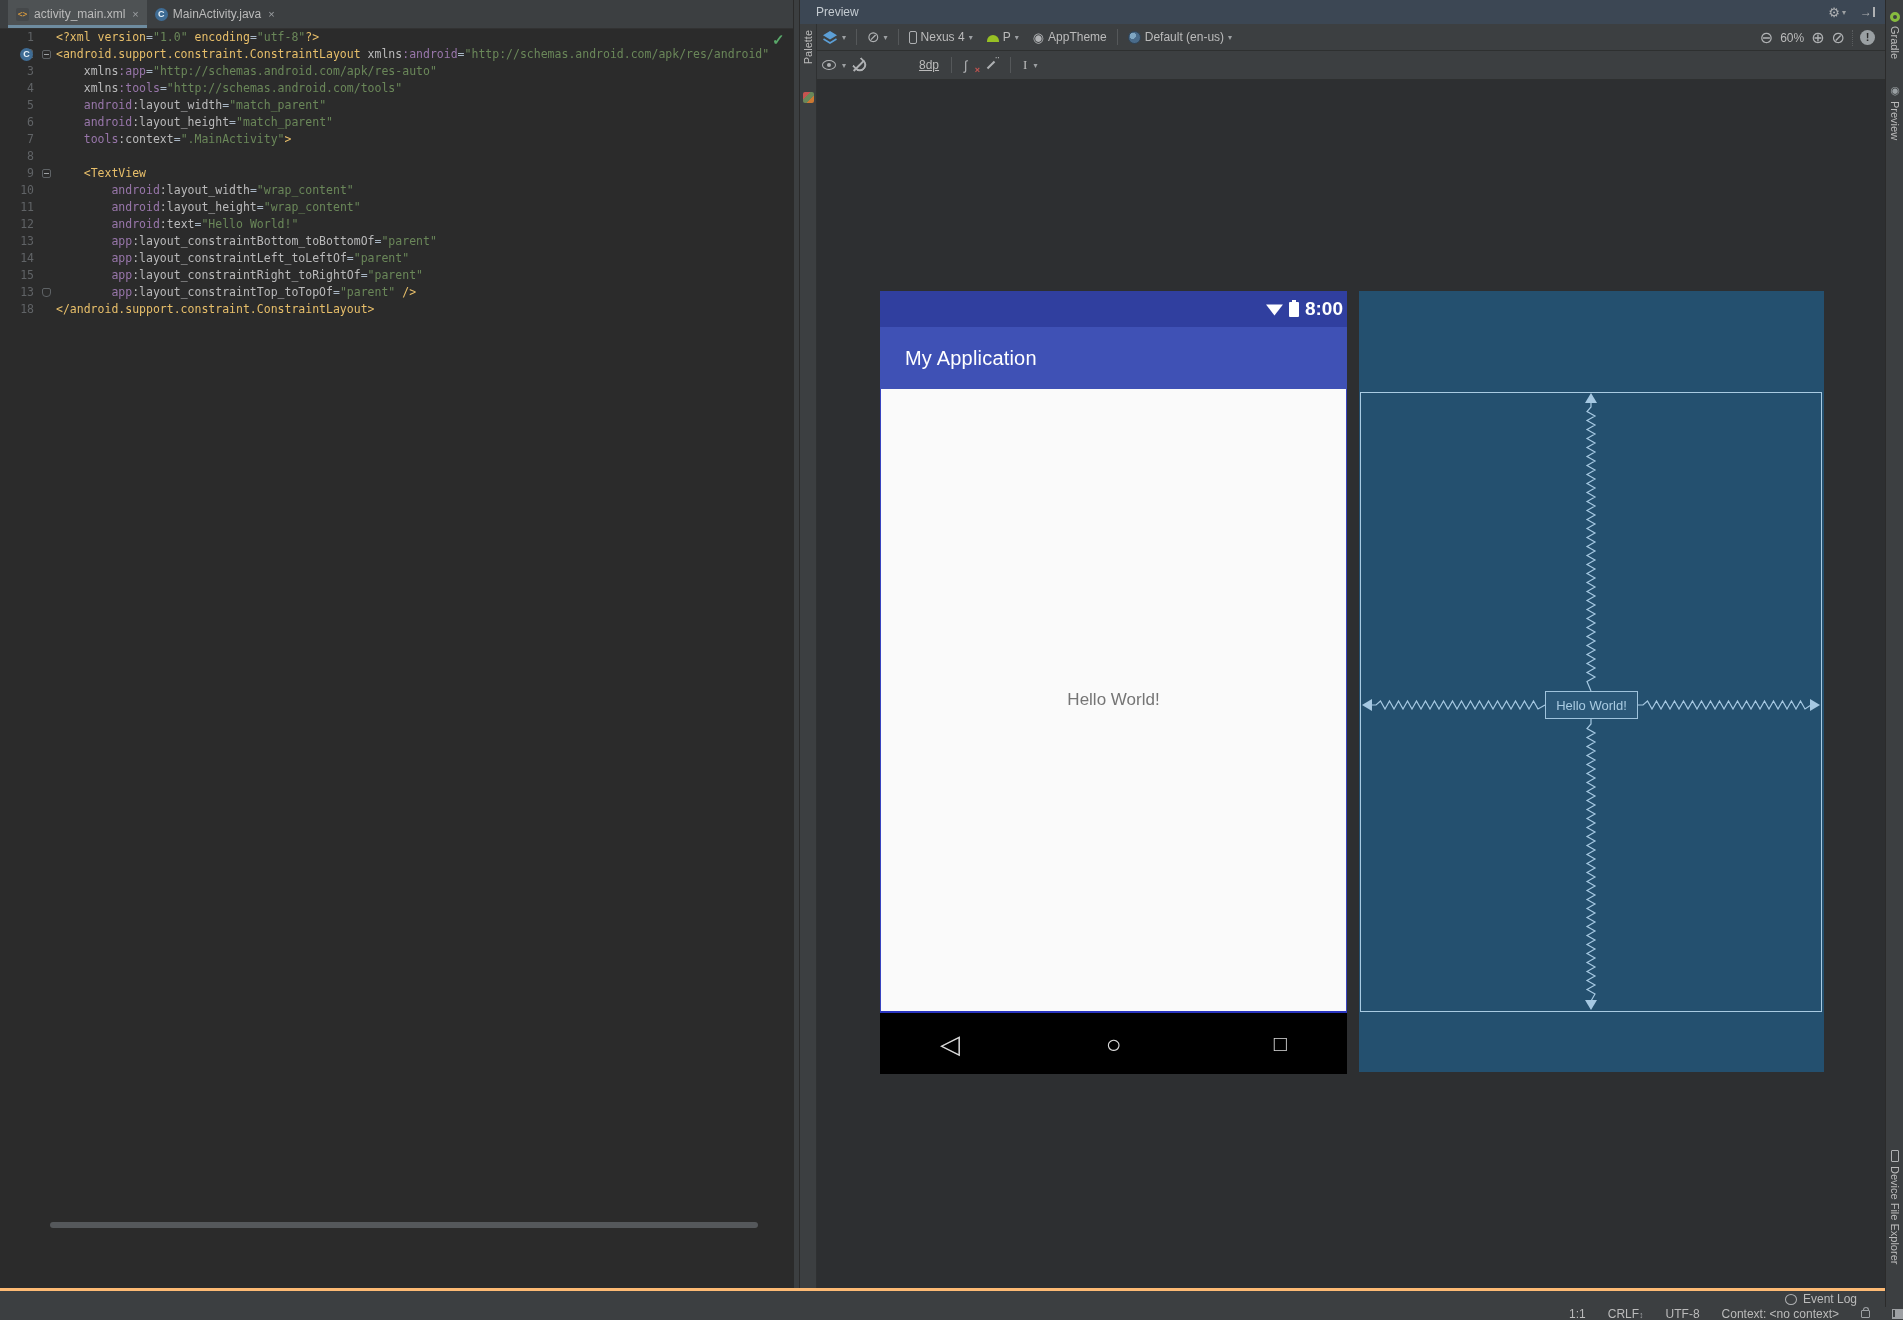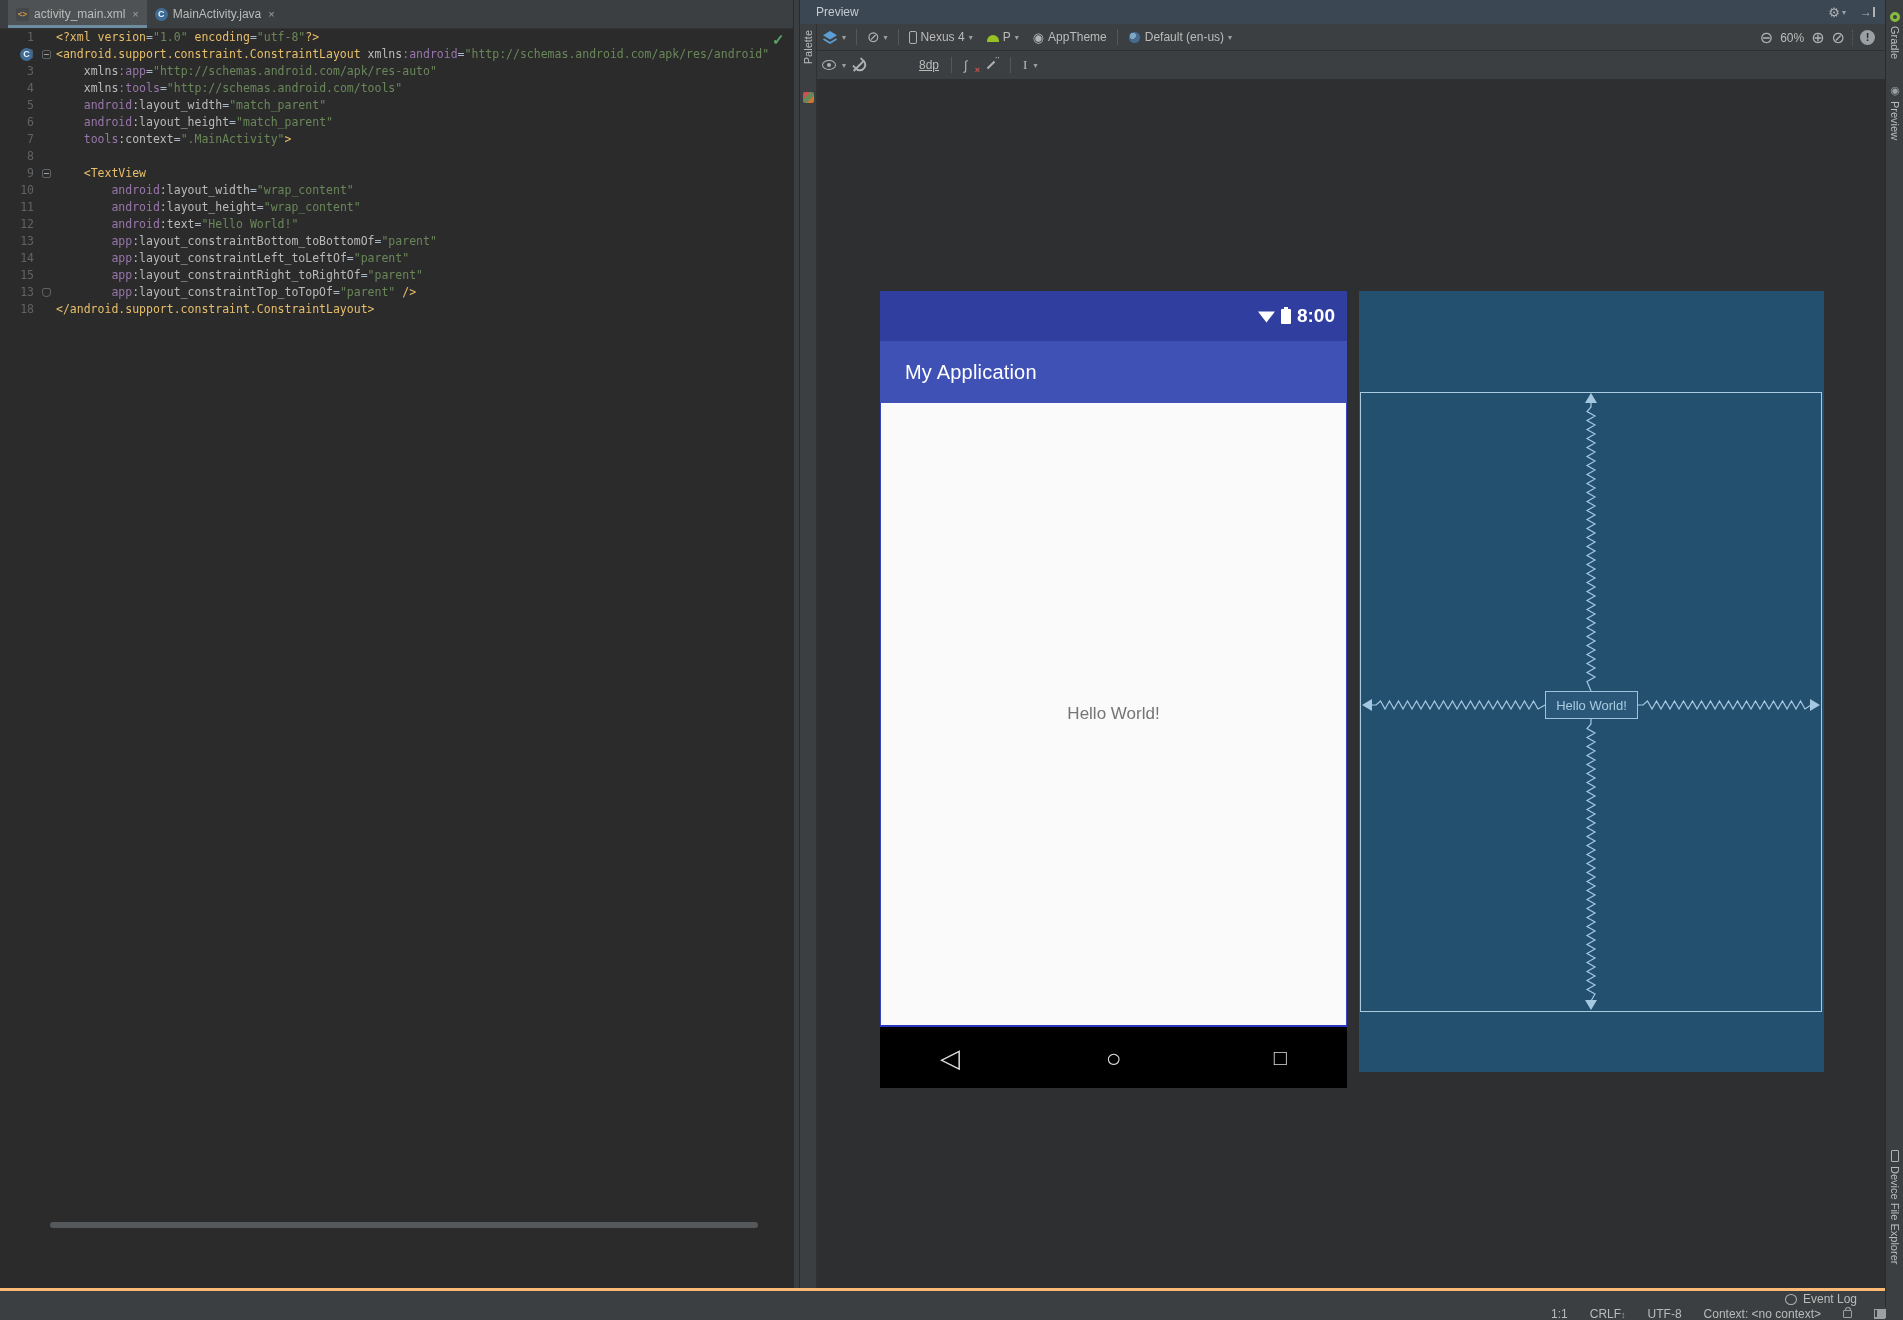--- a/index.html
+++ b/index.html
@@ -71,21 +71,21 @@
   .ic-wand::before { content:""; position:absolute; left:2px; top:6px; width:10px; height:2px; background:#AFB1B3; transform:rotate(-45deg); }
   .ic-wand::after { content:"··"; position:absolute; right:-1px; top:-6px; color:#AFB1B3; font-size:10px; letter-spacing:-1px; }
   .ic-ibeam { font-size:13px; color:#BBBBBB; font-family:"Liberation Serif",serif; }
   #zoom-cluster { position:absolute; right:10px; top:24px; height:27px; display:flex; align-items:center; gap:7px; font-size:12px; }
   .zoom-glyph { color:#AFB1B3; font-size:16px; line-height:16px; }
   .dot-sep { width:1px; height:16px; border-left:1px dotted #5A5D5F; }
   .ic-err { width:15px; height:15px; border-radius:50%; background:#9AA0A3; color:#2B2B2B; font-size:11px; font-weight:bold; text-align:center; line-height:15px; }
 
   
   #device { left:80px; top:291px; width:467px; height:783px; }
-  #dev-status { height:50px; background:#303F9F; display:flex; align-items:center; justify-content:flex-end; padding-right:12px; gap:6px; }
+  #dev-status { height:36px; background:#303F9F; display:flex; align-items:center; justify-content:flex-end; padding-right:4px; gap:6px; }
   .ic-wifi { width:17px; height:13px; background:#FFFFFF; clip-path:polygon(50% 100%, 0 15%, 100% 15%); border-radius:2px; }
   .ic-batt { width:10px; height:15px; background:#FFFFFF; border-radius:1px; position:relative; }
   .ic-batt::before { content:""; position:absolute; top:-2px; left:3px; width:4px; height:2px; background:#FFFFFF; }
   #dev-time { color:#FFFFFF; font-size:19px; font-weight:bold; }
   #dev-action { height:62px; background:#3F51B5; display:flex; align-items:center; padding-left:25px; }
   #dev-app-title { color:#FFFFFF; font-size:20px; font-weight:500; letter-spacing:.2px; }
   #dev-screen { height:624px; background:#FAFAFA; border-left:1px solid #3843BF; border-right:1px solid #3843BF; border-bottom:2px solid #2A35C0; display:flex; align-items:center; justify-content:center; }
   #dev-hello { color:#757575; font-size:17px; }
   #dev-nav { height:61px; background:#000000; display:flex; align-items:center; justify-content:space-between; padding:0 60px; position:relative; }
   .nav-g { color:#DADADA; font-size:26px; line-height:26px; }
@@ -101,21 +101,21 @@
   #right-strip { left:1885px; top:0; width:18px; height:1320px; background:#3C3F41; border-left:1px solid #2B2B2B; }
   .v-label-right { writing-mode:vertical-rl; font-size:11px; color:#BBBBBB; }
   .strip-item { position:absolute; left:0; width:18px; display:flex; flex-direction:column; align-items:center; gap:4px; }
   .ic-gradle { width:10px; height:10px; border-radius:50%; border:3px solid #87BB3F; }
   .ic-previewtool { color:#9AA0A3; font-size:11px; }
   .ic-devexp { width:8px; height:12px; border:1.5px solid #AFB1B3; border-radius:1px; }
 
   
   #toolwin-bar { left:0; top:1288px; width:1885px; height:19px; background:#3C3F41; border-top:3px solid #fdba74; display:flex; align-items:center; justify-content:flex-end; padding-right:28px; gap:6px; font-size:12px; }
   .ic-balloon { width:12px; height:11px; border:1.5px solid #AFB1B3; border-radius:50%; }
-  #status-bar { left:0; top:1307px; width:1903px; height:13px; background:#3C3F41; overflow:hidden; display:flex; align-items:flex-start; justify-content:flex-end; gap:22px; font-size:12px; color:#BBBBBB; padding-right:18px; line-height:14px; }
+  #status-bar { left:0; top:1307px; width:1903px; height:13px; background:#3C3F41; overflow:hidden; display:flex; align-items:flex-start; justify-content:flex-end; gap:22px; font-size:12px; color:#BBBBBB; padding-right:0; line-height:14px; }
   .updown { font-size:9px; color:#9DA0A3; }
   .ic-lock { width:9px; height:8px; border:1.5px solid #9DA0A3; border-radius:1px; position:relative; margin-top:3px; }
   .ic-lock::before { content:""; position:absolute; left:1px; top:-4px; width:4px; height:3px; border:1.5px solid #9DA0A3; border-bottom:none; border-radius:3px 3px 0 0; }
   .ic-radiator { width:11px; height:9px; border-bottom:2px solid #9DA0A3; position:relative; margin-top:3px; }
   .ic-radiator::before { content:""; position:absolute; left:1px; top:0; width:2px; height:7px; box-shadow:0 0 0 1px #9DA0A3, 4px 0 0 1px #9DA0A3, 8px 0 0 1px #9DA0A3; }
 </style>
 </head>
 <body>
 
 <div class="abs" id="editor-pane">

